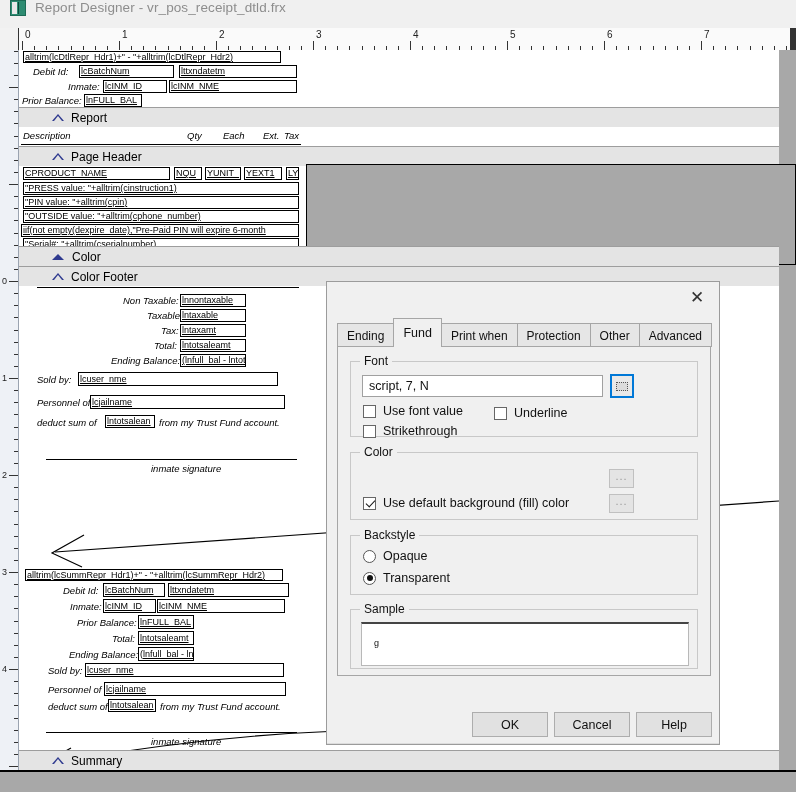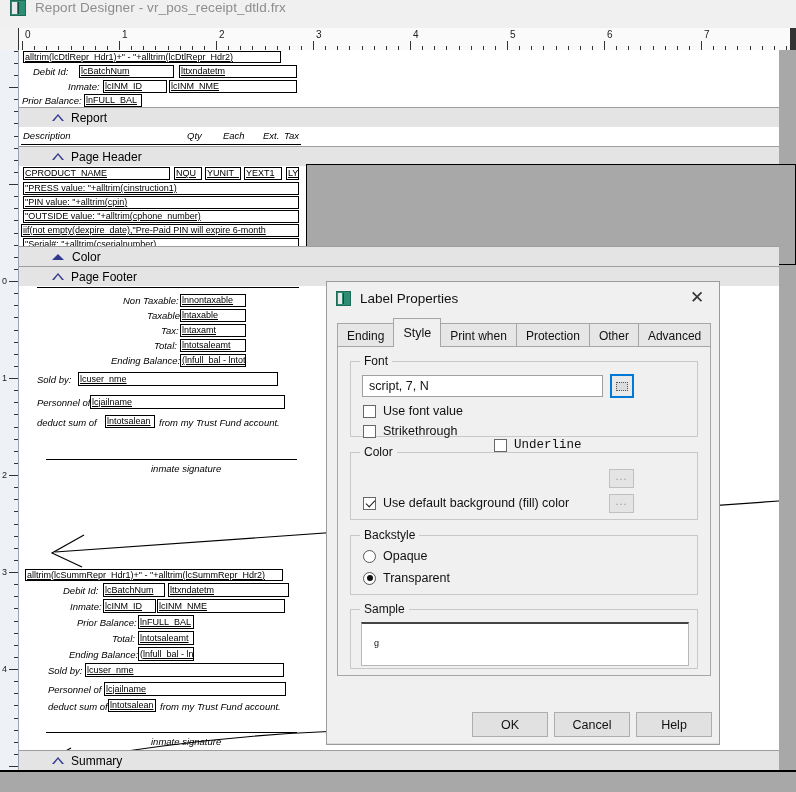--- a/index.html
+++ b/index.html
@@ -567,21 +567,21 @@
       <div class="greyblk" style="left:287px; top:-2px; width:490px; height:101px;"></div>
     </div>
 
     <div class="bandbar" style="top:196px;">
       <div class="tri"></div>
       <span class="lbl">Color</span>
     </div>
 
     <div class="bandbar" style="top:216px;">
       <div class="tri hollow"></div>
-      <span class="lbl">Page Footer</span>
+      <span class="lbl">Color Footer</span>
     </div>
 
     <div class="band" style="left:0px; top:236px; width:760px; height:484px; border-left:none;">
 
       <div class="ruleline" style="left:18px; top:1px; width:262px;"></div>
 
       <div class="lblobj" style="left:104px; top:10px;">Non Taxable:</div>
       <div class="fld" style="left:161px; top:8px; width:66px; height:13px;">
         <span class="u">lnnontaxable</span>
       </div>
@@ -692,33 +692,25 @@
 
     <div class="bandbar" style="top:700px;">
       <div class="tri hollow"></div>
       <span class="lbl">Summary</span>
     </div>
   </div>
 
   <div class="statusstrip"></div>
 
   <div class="dlg">
-    <div class="dtitle">
-      <div class="dicon">
-        <div class="bk"></div>
-          <div class="pg"></div>
-          <div class="sp"></div>
-      </div>
-      <span class="dttl">Label Properties</span>
-    </div>
     <div class="dclose">✕</div>
 
     <div class="tabstrip">
       <div class="tab">Ending</div>
-      <div class="tab active">Style</div>
+      <div class="tab active">Fund</div>
       <div class="tab">Print when</div>
       <div class="tab">Protection</div>
       <div class="tab">Other</div>
       <div class="tab">Advanced</div>
     </div>
 
     <div class="tabbody">
 
       <div class="grp" style="left:12px; top:14px; width:348px; height:76px;">
         <span class="glabel">Font</span>
@@ -727,21 +719,21 @@
           <div class="dots"></div>
         </div>
         <div class="cbrow" style="left:12px; top:42px;">
           <span class="cbox"></span>
           <span class="cblabel">Use font value</span>
         </div>
         <div class="cbrow" style="left:12px; top:62px;">
           <span class="cbox"></span>
           <span class="cblabel">Strikethrough</span>
         </div>
-        <div class="cbrow" style="left:143px; top:76px;font-family:Liberation Mono, monospace;">
+        <div class="cbrow" style="left:143px; top:44px;">
           <span class="cbox"></span>
           <span class="cblabel">Underline</span>
         </div>
       </div>
 
       <div class="grp" style="left:12px; top:105px; width:348px; height:68px;">
         <span class="glabel">Color</span>
         <div class="dotbtn" style="left:258px; top:16px;">...</div>
         <div class="cbrow" style="left:12px; top:43px;">
           <span class="cbox checked"></span>

